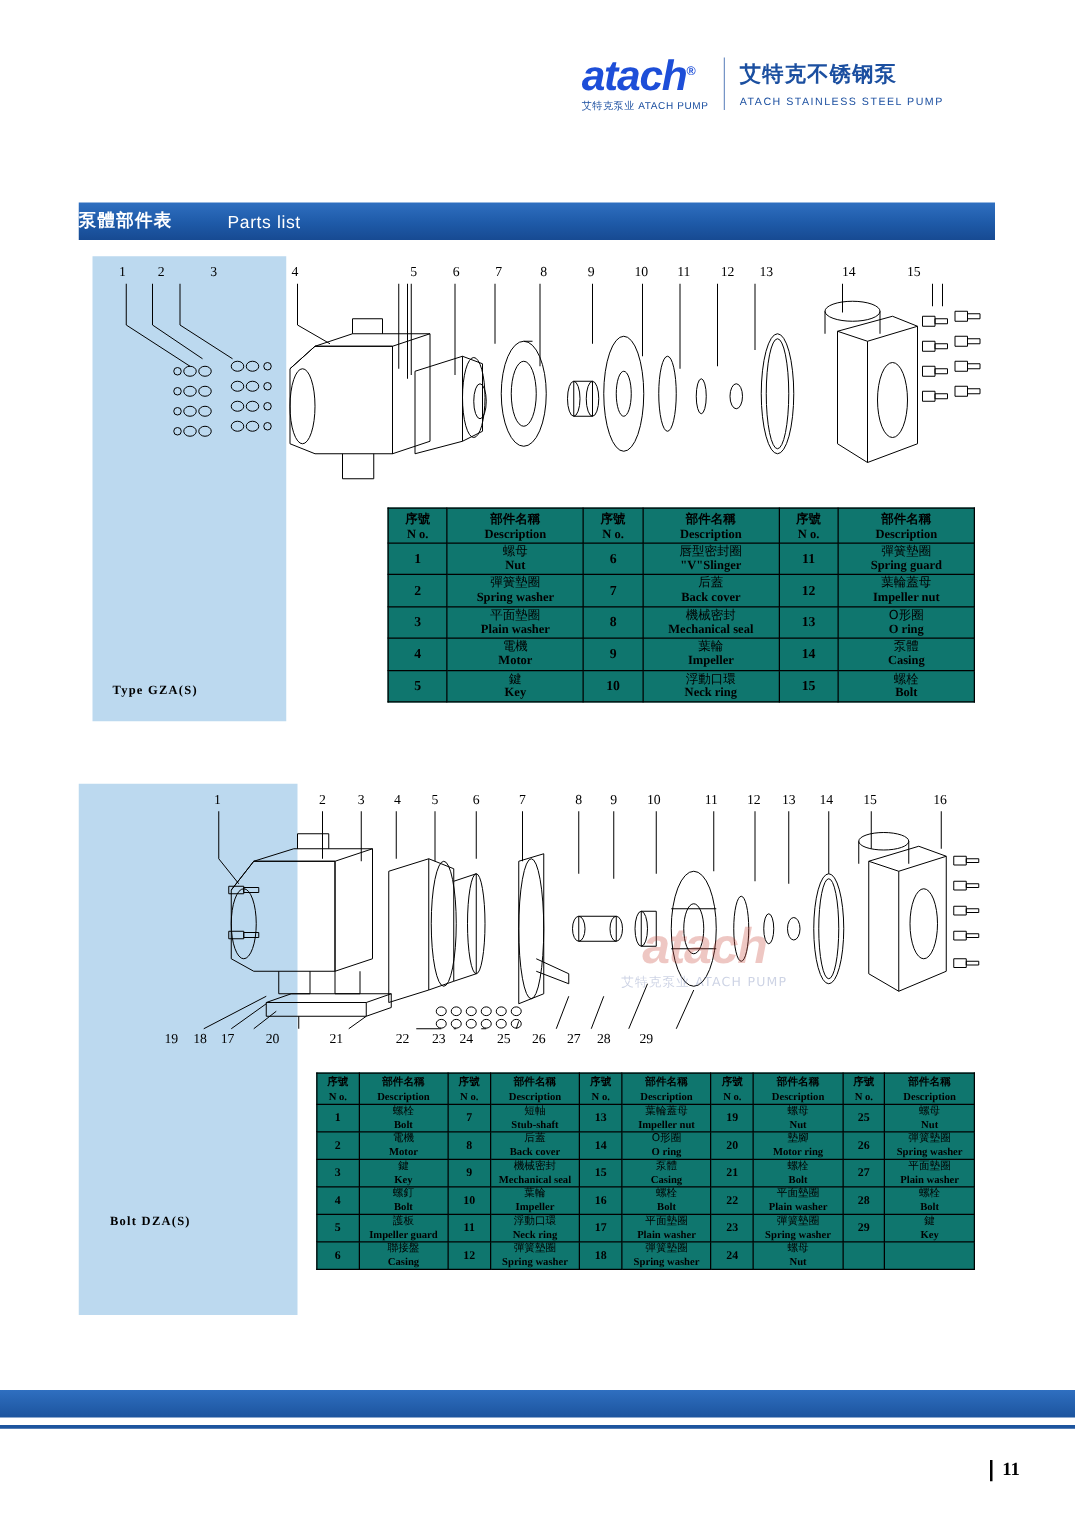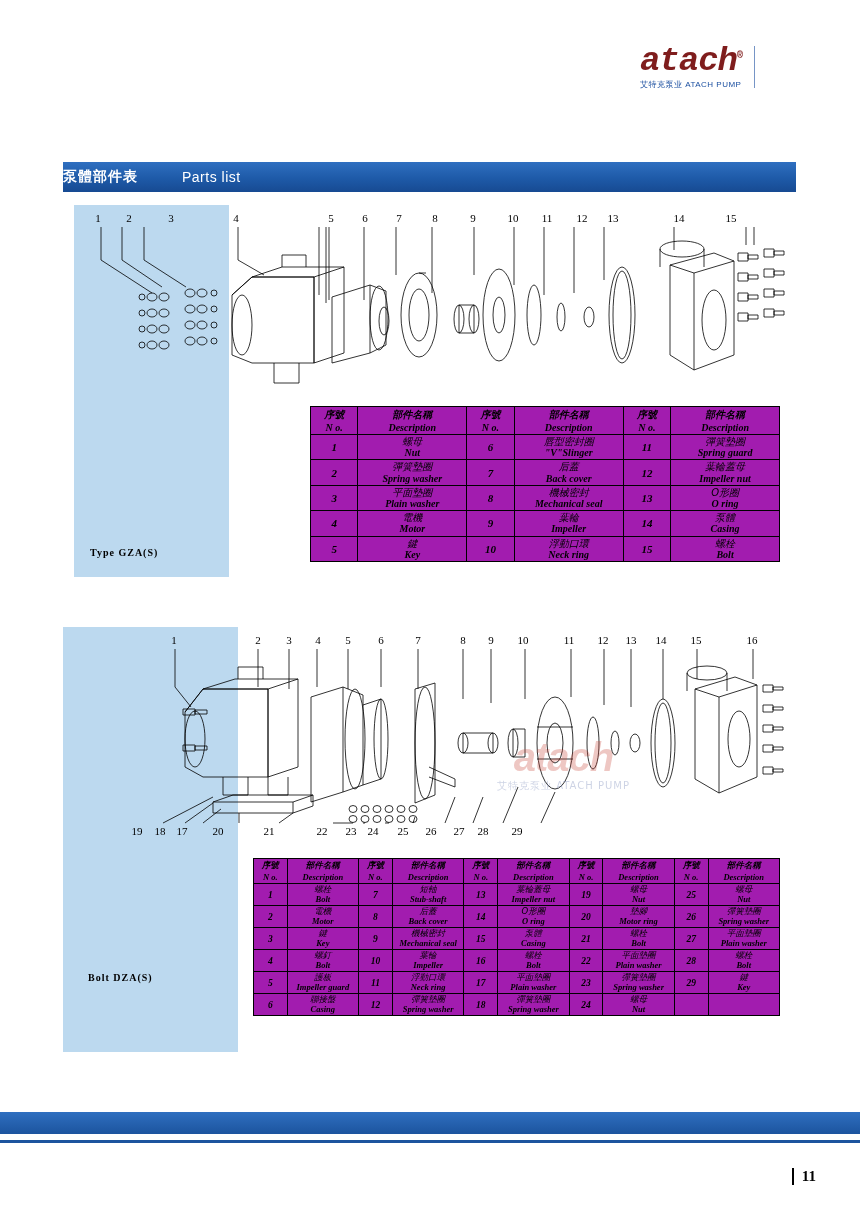--- a/index.html
+++ b/index.html
@@ -14,23 +14,23 @@
   
   .header{
     position:absolute; top:44px; right:105px;
     display:flex; align-items:center; gap:12px;
   }
   .logo-mark{
     display:flex; flex-direction:column; align-items:flex-start;
     line-height:1;
   }
   .logo-word{
-    font-family:Liberation Mono, monospace;
+    font-family:Liberation Sans, sans-serif;
     font-size:34px; font-weight:bold; font-style:italic;
-    color:#7f1d1d; letter-spacing:-1px;
+    color:#1d4ed8; letter-spacing:-1px;
     position:relative;
   }
   .logo-word .reg{
     font-size:10px; vertical-align:super; font-style:normal;
   }
   .logo-sub1{
     font-family:"Liberation Sans", sans-serif;
     font-size:8px; color:#1b4fa0; margin-top:3px; letter-spacing:0.5px;
   }
   .logo-divider{
@@ -84,22 +84,21 @@
     font-family:"Liberation Serif", serif;
     font-size:11px;
     text-align:center;
     width:14px;
   }
   
   table.parts{
     position:absolute;
     border-collapse:collapse;
     font-family:"Liberation Serif", serif;
-    background:#a21caf;
-    font-style:italic;
+    background:#0f766e;
   }
   table.parts td,table.parts th{
     border:1px solid #000;
     text-align:center;
     vertical-align:middle;
     padding:1px 2px;
   }
   .cellstack{ line-height:1.12; }
   .cn{ font-family:"DejaVu Sans", sans-serif; font-size:10px; display:block;}
   .en{ font-family:"Liberation Serif", serif; font-size:10px; font-weight:bold; display:block;}
@@ -151,20 +150,24 @@
 <body>
 
 <div class="header">
   <div class="logo-mark">
     <div class="logo-word">
       <span>atach</span><span class="reg">®</span>
     </div>
     <div class="logo-sub1">艾特克泵业  ATACH PUMP</div>
   </div>
   <div class="logo-divider"></div>
+  <div>
+    <div class="logo-text-cn">艾特克不锈钢泵</div>
+    <div class="logo-text-en">ATACH STAINLESS STEEL PUMP</div>
+  </div>
 </div>
 
 <div class="title-bar">
   <span class="title-cn">泵體部件表</span>
   <span class="title-en">Parts list</span>
 </div>
 
 <div class="blue-panel" id="panel1"></div>
 <div class="panel-type" id="type1">Type   GZA(S)</div>
 

